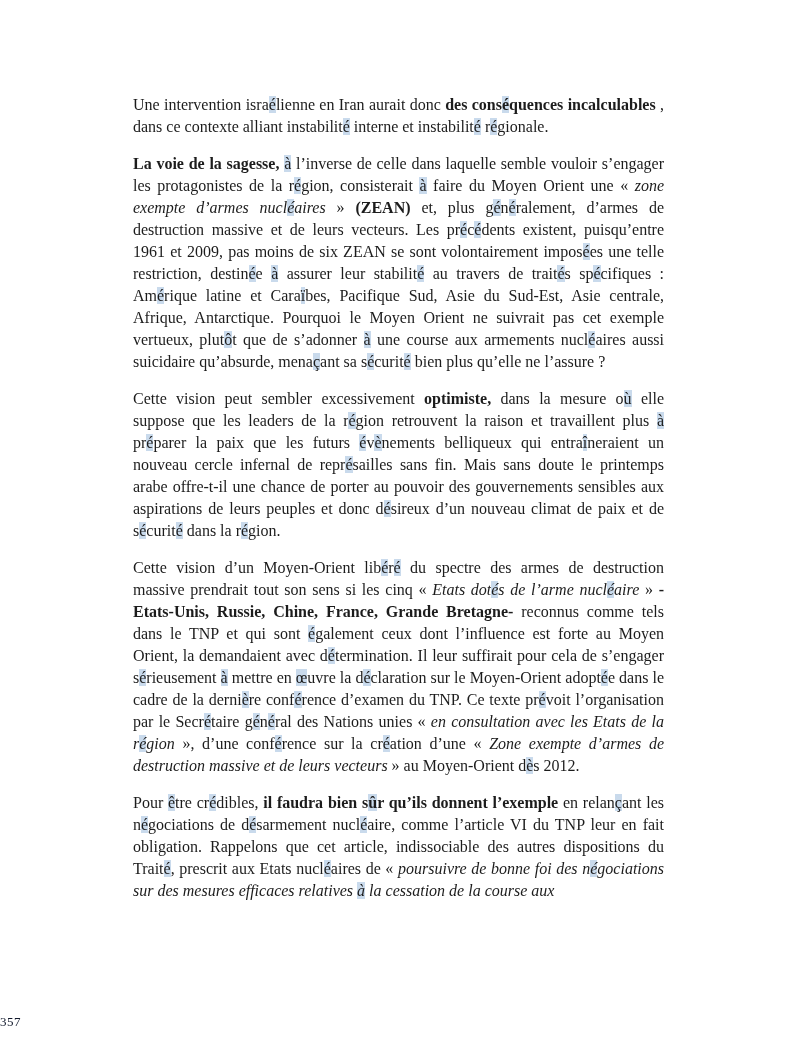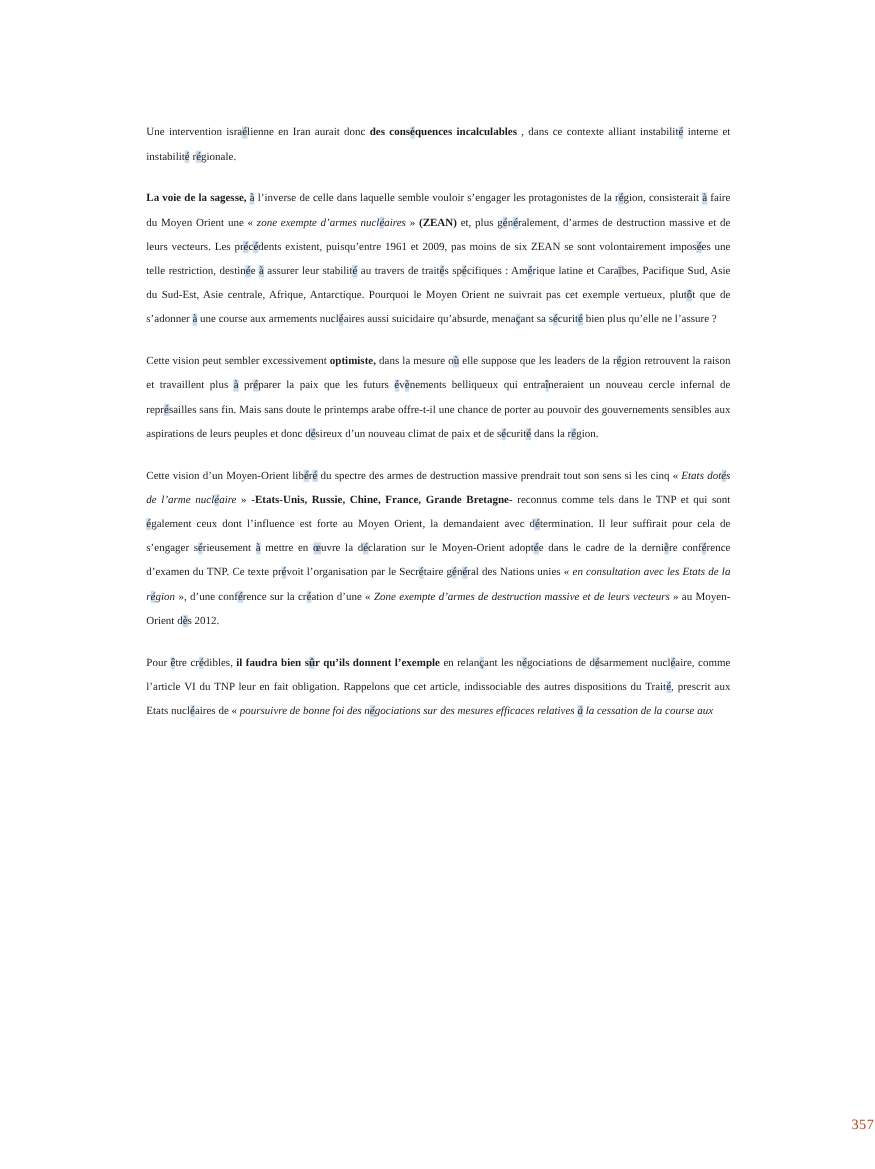--- a/index.html
+++ b/index.html
@@ -17,36 +17,36 @@
     font-family: "Liberation Serif", "DejaVu Serif", serif;
     color: #1c1c1c;
   }
   .text-block {
     position: absolute;
     left: 133px;
     top: 94px;
     width: 531px;
   }
   .para {
-    margin: 16px 0 15px 0;
-    font-size: 10px;
+    margin: 0 0 15px 0;
+    font-size: 16px;
     line-height: 22px;
     text-align: justify;
   }
   .b { font-weight: bold; }
   .i { font-style: italic; }
   .hl { background: var(--hl, #c9daec); }
   .page-number {
     position: absolute;
     left: 0;
     right: 0;
     top: 1014px;
-    text-align: right;
+    text-align: left;
     font-size: 13px;
-    color: #c2410c;
+    color: #0f172a;
     letter-spacing: 0.5px;
   }
 </style>
 </head>
 <body>
 
 <div class="page">
   <main class="text-block">
     <p class="para"><span>Une intervention isra<span class="hl">é</span>lienne en Iran aurait donc </span><span class="b">des cons<span class="hl">é</span>quences incalculables</span><span> , dans ce contexte alliant instabilit<span class="hl">é</span> interne et instabilit<span class="hl">é</span> r<span class="hl">é</span>gionale.</span></p>
     <p class="para"><span class="b">La voie de la sagesse,</span><span> <span class="hl">à</span> l’inverse de celle dans laquelle semble vouloir s’engager les protagonistes de la r<span class="hl">é</span>gion, consisterait <span class="hl">à</span> faire du Moyen Orient une « </span><span class="i">zone exempte d’armes nucl<span class="hl">é</span>aires</span><span> » </span><span class="b">(ZEAN)</span><span> et, plus g<span class="hl">é</span>n<span class="hl">é</span>ralement, d’armes de destruction massive et de leurs vecteurs. Les pr<span class="hl">é</span>c<span class="hl">é</span>dents existent, puisqu’entre 1961 et 2009, pas moins de six ZEAN se sont volontairement impos<span class="hl">é</span>es une telle restriction, destin<span class="hl">é</span>e <span class="hl">à</span> assurer leur stabilit<span class="hl">é</span> au travers de trait<span class="hl">é</span>s sp<span class="hl">é</span>cifiques : Am<span class="hl">é</span>rique latine et Cara<span class="hl">ï</span>bes, Pacifique Sud, Asie du Sud-Est, Asie centrale, Afrique, Antarctique. Pourquoi le Moyen Orient ne suivrait pas cet exemple vertueux, plut<span class="hl">ô</span>t que de s’adonner <span class="hl">à</span> une course aux armements nucl<span class="hl">é</span>aires aussi suicidaire qu’absurde, mena<span class="hl">ç</span>ant sa s<span class="hl">é</span>curit<span class="hl">é</span> bien plus qu’elle ne l’assure ?</span></p>

